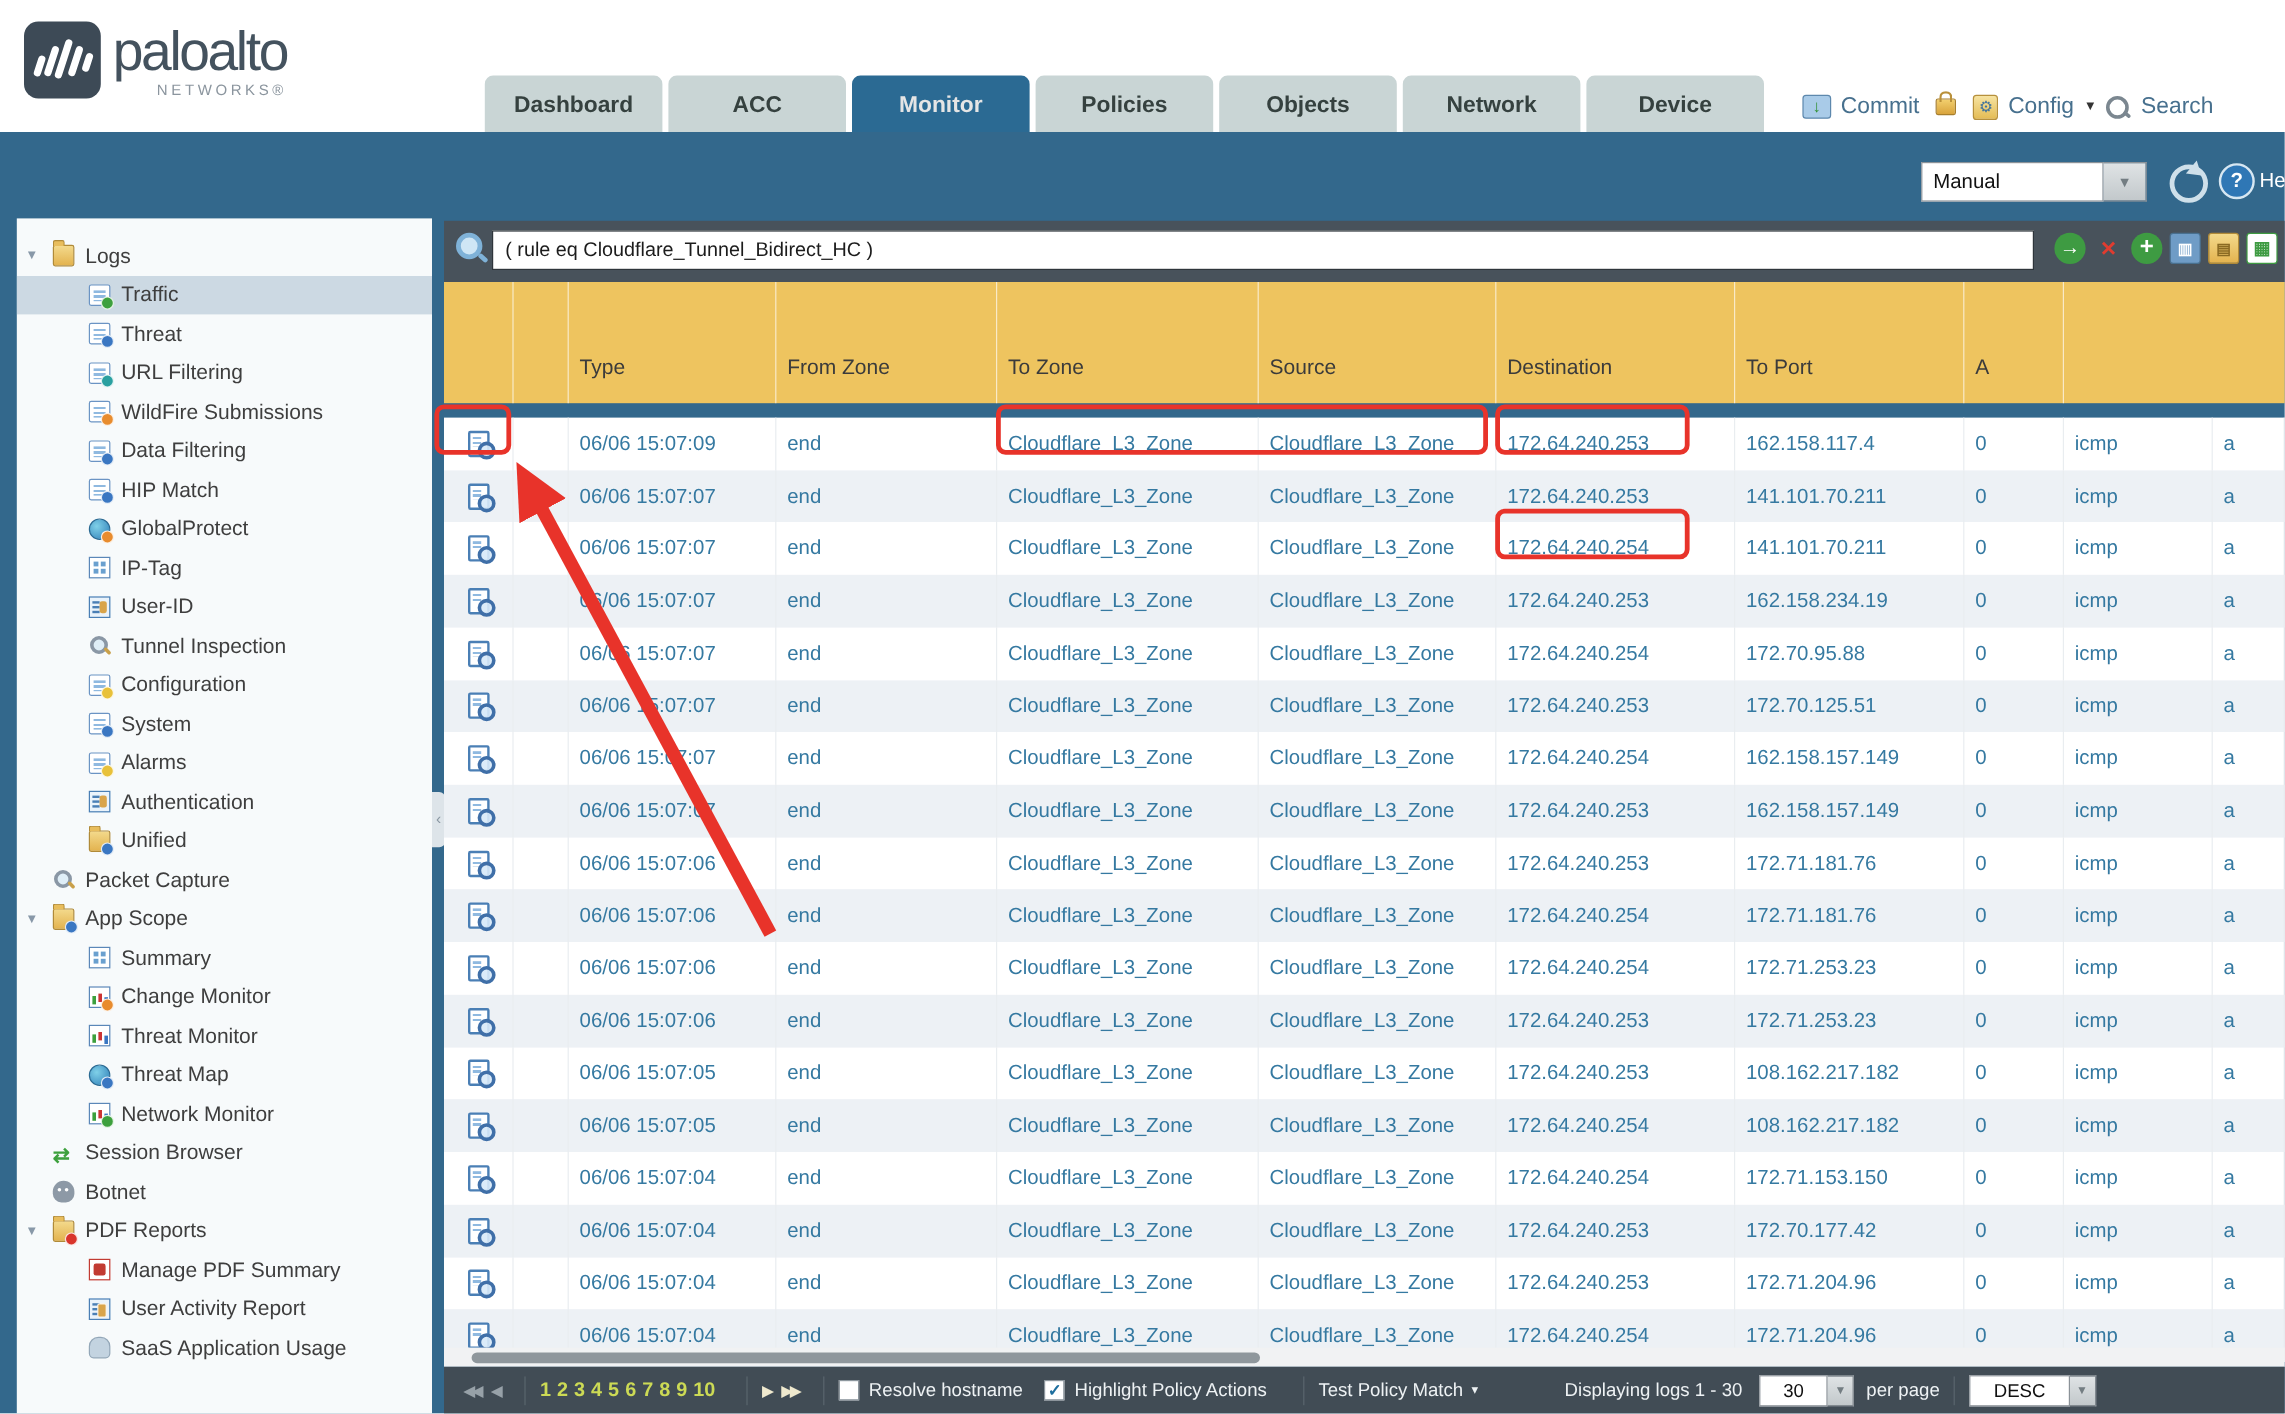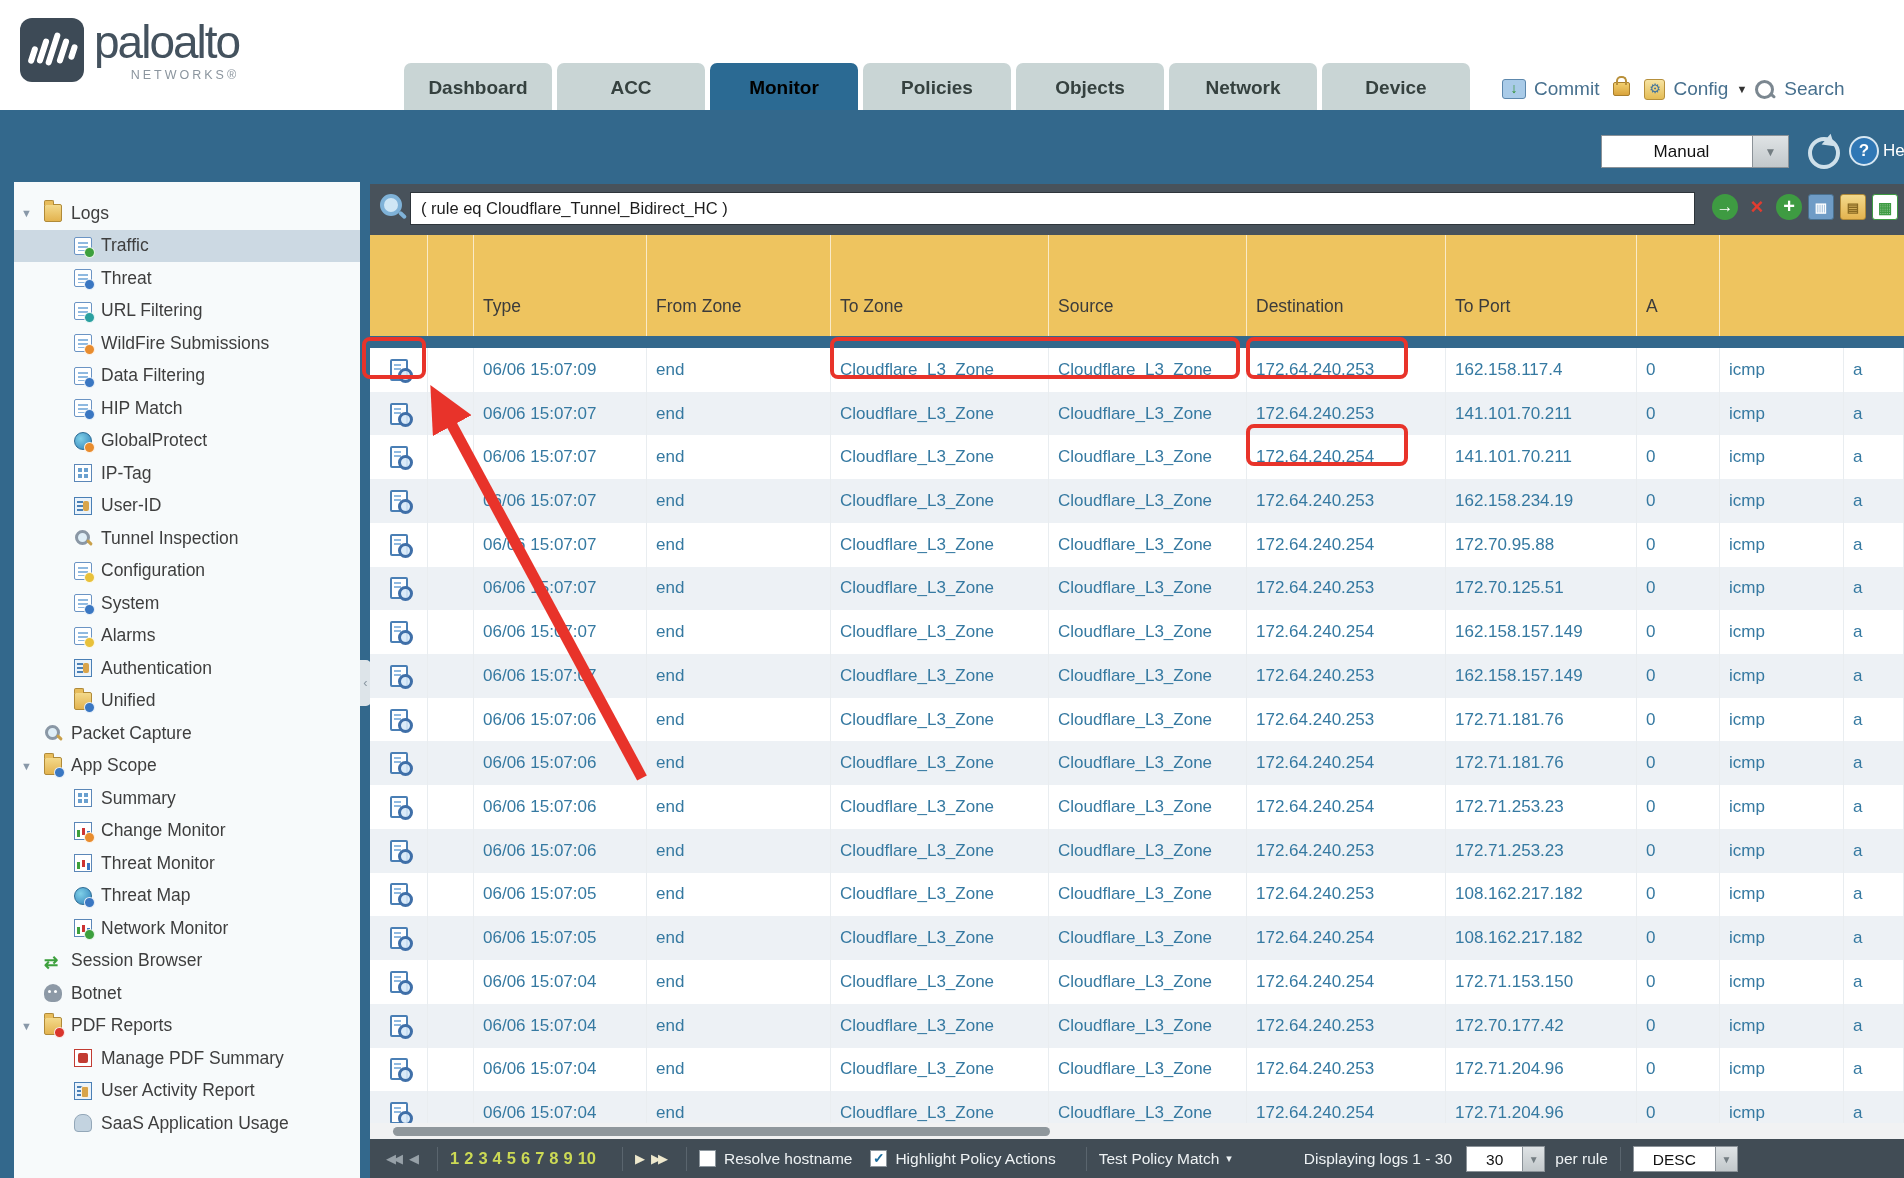--- a/index.html
+++ b/index.html
@@ -15,41 +15,41 @@
   .bar.b3{left:30px;top:14px;height:34px;}
   .bar.b4{left:40px;top:20px;height:26px;}
   .bar.b5{left:50px;top:26px;height:16px;}
   #logo-text{margin-left:10px;}
   #brand{font-size:46px;color:#44525e;letter-spacing:-2px;line-height:48px;}
   #brand-sub{font-size:12.5px;color:#8b959e;letter-spacing:3px;text-align:right;margin-top:2px;}
   
   #tab-bar{position:absolute;left:404px;top:63px;display:flex;gap:5px;}
   .tab{width:148px;height:47px;line-height:49px;text-align:center;font-size:19px;font-weight:bold;
        color:#35413f;background:#c9d5d5;border-radius:7px 7px 0 0;cursor:pointer;}
-  .tab.active{background:#2b6a93;color:#000000;}
+  .tab.active{background:#2b6a93;color:#e5e5e5;}
   
   #hdr-actions{position:absolute;left:1502px;top:72px;height:34px;display:flex;align-items:center;
                font-size:19px;color:#47708e;gap:8px;white-space:nowrap;}
   .commit-ic{width:22px;height:18px;background:#a9cbe8;border:1px solid #5d88ad;border-radius:3px;
              color:#2f8f2f;font-weight:bold;font-size:14px;line-height:16px;text-align:center;}
   .lock-ic{width:15px;height:12px;background:linear-gradient(#f2cf6e,#d9a43c);border:1px solid #a87f2d;
            border-radius:2px;position:relative;margin:0 6px;}
   .lock-ic::before{content:"";position:absolute;left:2px;top:-7px;width:7px;height:7px;
            border:2px solid #b9903a;border-bottom:none;border-radius:5px 5px 0 0;}
   .config-ic{width:19px;height:19px;background:linear-gradient(#f6e3a1,#e4bc55);border:1px solid #b6903c;
            border-radius:3px;color:#41749c;font-size:13px;line-height:18px;text-align:center;}
   .caret{font-size:11px;color:#333;}
   .search-ic{width:13px;height:13px;border:3px solid #7b8790;border-radius:50%;position:relative;margin-right:2px;}
   .search-ic::after{content:"";position:absolute;left:11px;top:11px;width:7px;height:3px;background:#7b8790;
            transform:rotate(40deg);border-radius:2px;}
   
   #blueband{position:absolute;left:0;top:110px;width:1904px;height:1068px;background:#33688c;}
   #manual-wrap{position:absolute;left:1601px;top:135px;display:flex;}
   #manual-select{width:152px;height:33px;background:#fff;border:1px solid #8b9298;box-sizing:border-box;
-           font-size:17px;color:#111;line-height:31px;padding-left:9px;text-align:center;}
+           font-size:17px;color:#111;line-height:31px;padding-left:9px;}
   #manual-btn{width:36px;height:33px;background:linear-gradient(#dfe3e5,#c2c8cb);border:1px solid #8b9298;
            border-left:none;box-sizing:border-box;color:#737d82;font-size:12px;text-align:center;line-height:33px;}
   #refresh-btn{position:absolute;left:1808px;top:137px;width:24px;height:24px;border:4px solid #cfe0ea;
            border-radius:50%;position:absolute;}
   #refresh-btn::after{content:"";position:absolute;right:-6px;top:-3px;border:7px solid transparent;
            border-left:11px solid #cfe0ea;transform:rotate(40deg);}
   #help-wrap{position:absolute;left:1849px;top:136px;display:flex;align-items:center;color:#fff;font-size:17px;}
   #help-ic{width:26px;height:26px;border-radius:50%;background:#2f77b5;border:2px solid #d7e7f2;
            color:#fff;font-weight:bold;text-align:center;line-height:26px;font-size:17px;margin-right:4px;}
   
@@ -655,21 +655,21 @@
   <span class="cbox" id="cb-resolve"></span>
   <span class="ft-label">Resolve hostname</span>
   <span class="cbox" id="cb-highlight">✓</span>
   <span class="ft-label">Highlight Policy Actions</span>
   <span class="fsep"></span>
   <span>Test Policy Match</span>
   <span class="caret" style="color:#eef2f4;margin:0 10px 0 7px">▾</span>
   <span style="margin-left:62px">Displaying logs 1 - 30</span>
   <span class="ft-select" style="margin-left:14px;min-width:44px">30</span>
   <span class="ft-selbtn">▼</span>
-  <span style="margin-left:10px">per rule</span>
+  <span style="margin-left:10px">per page</span>
   <span class="fsep"></span>
   <span class="ft-select" style="font-weight:normal;min-width:62px">DESC</span>
   <span class="ft-selbtn">▼</span>
 </div>
 
 <svg id="arrow-svg">
   <defs>
     <marker id="ah" markerWidth="4.6" markerHeight="4" refX="1.2" refY="2" orient="auto">
       <path d="M0,0 L4.2,2 L0,4 z" fill="#e8332a"></path>
     </marker>

